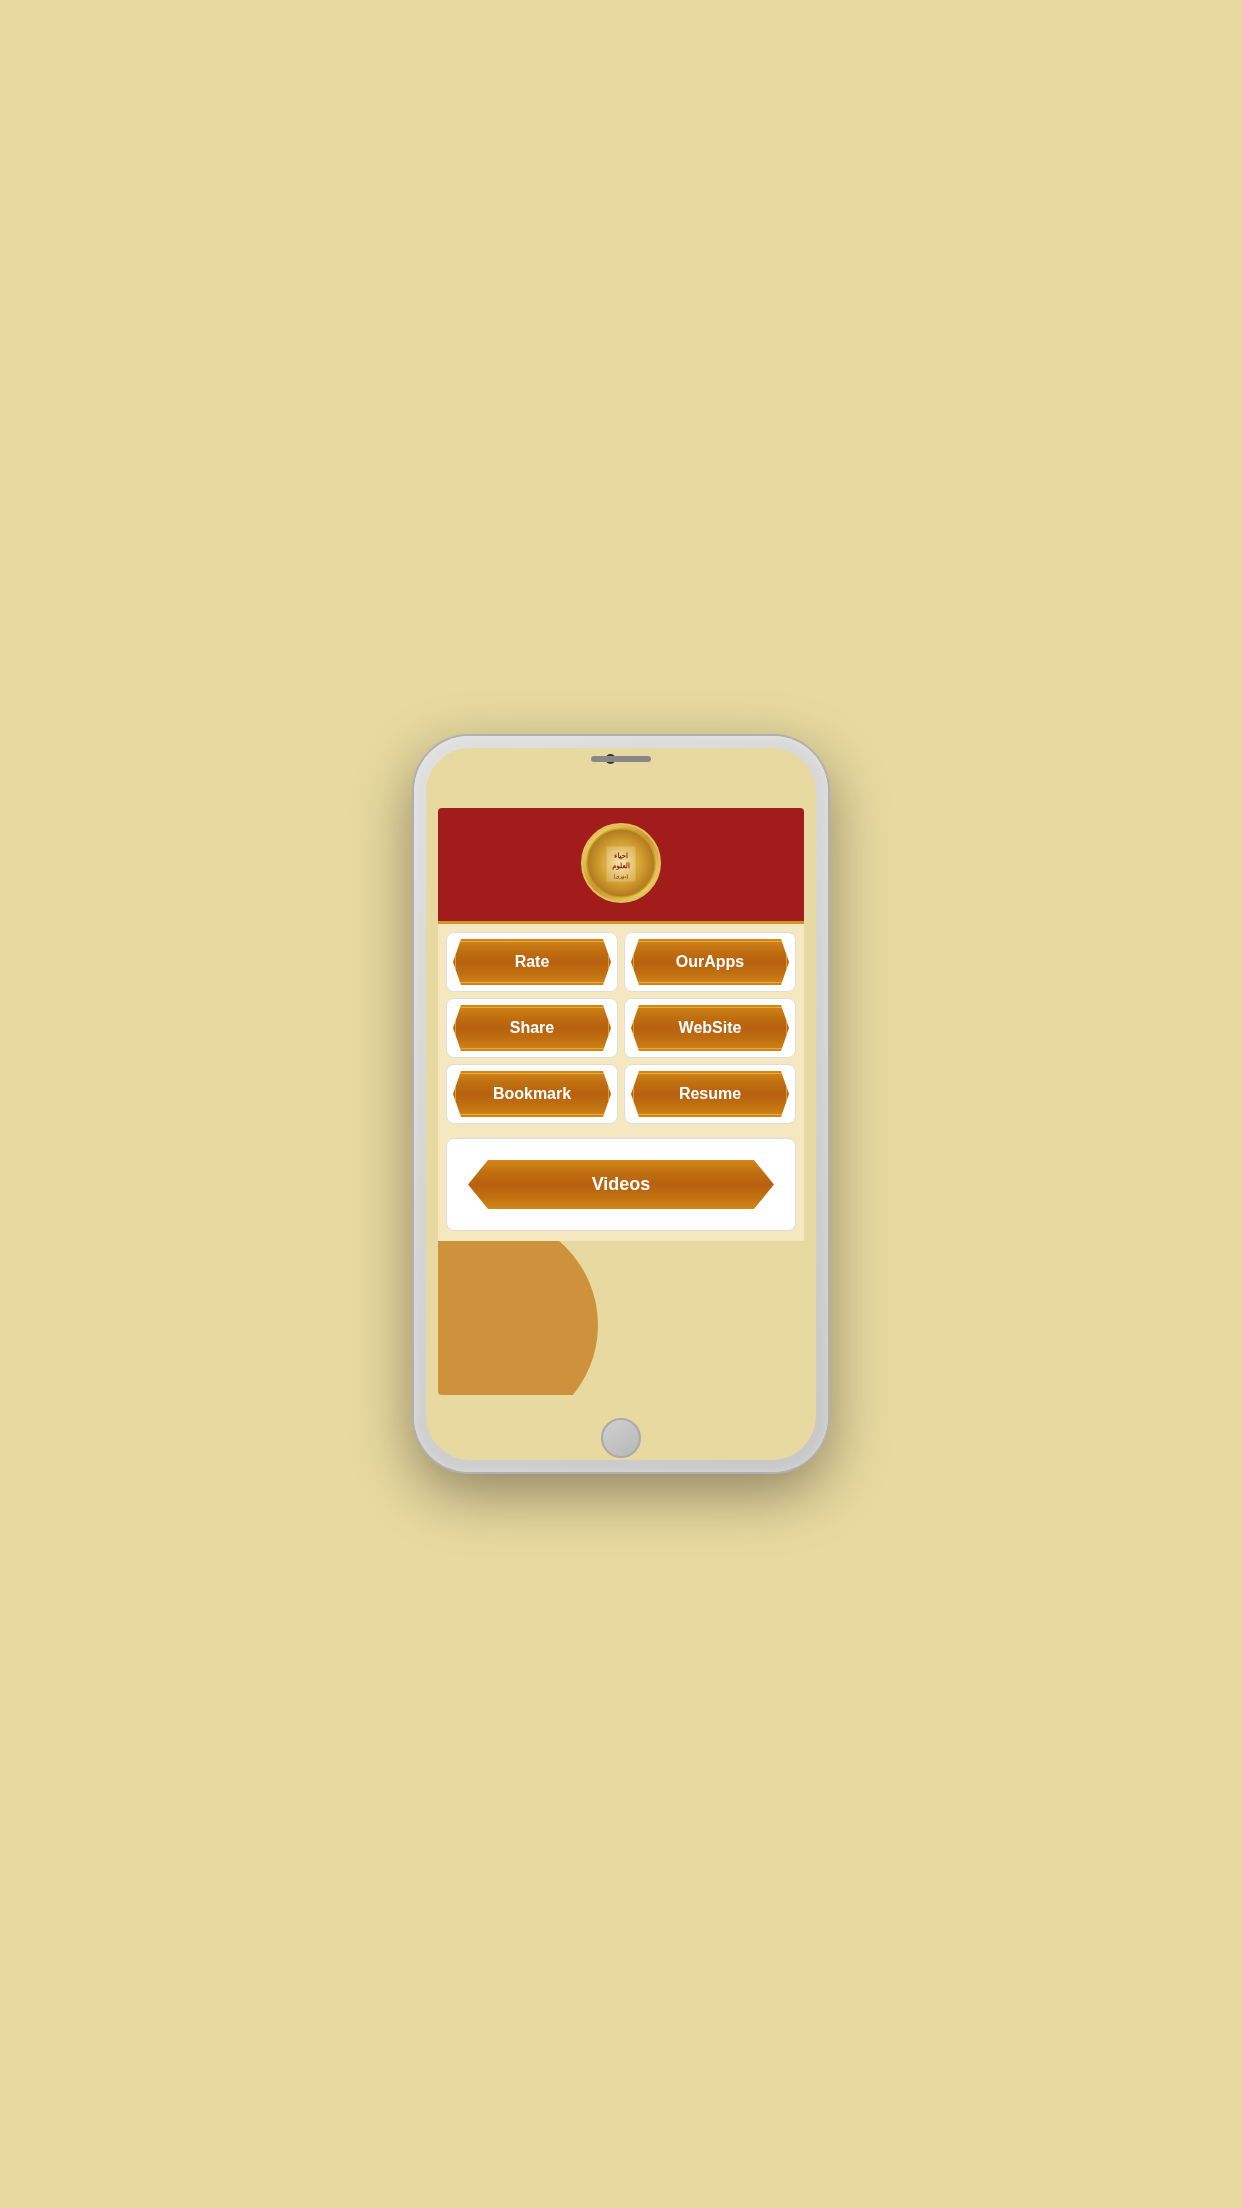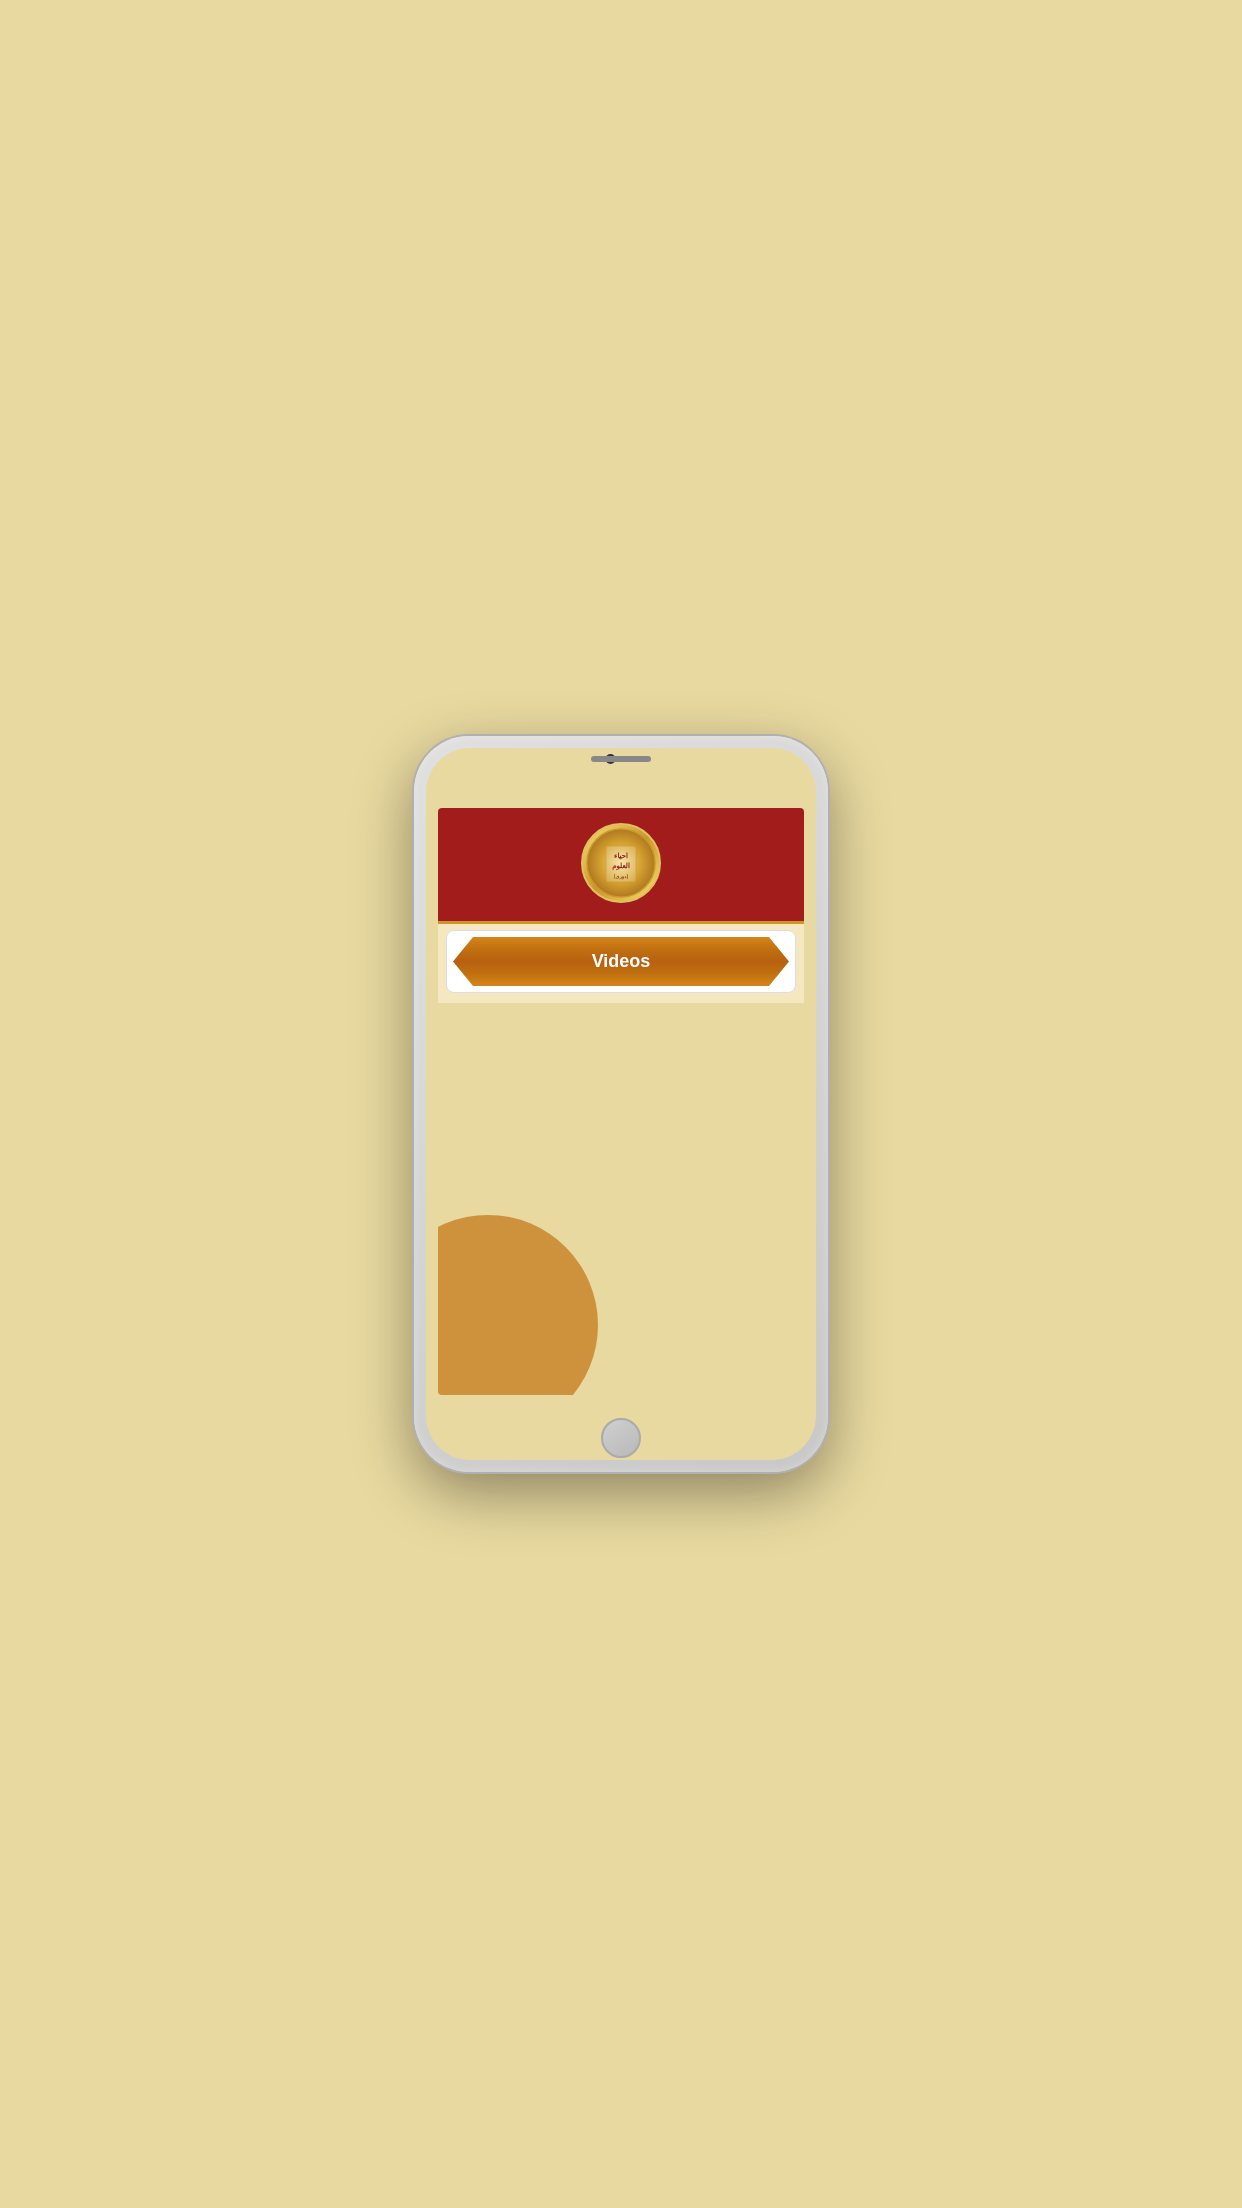--- a/index.html
+++ b/index.html
@@ -165,21 +165,21 @@
 
     
     .videos-row {
       background: #f5e8c0;
       padding: 6px 8px 10px;
     }
 
     .videos-cell {
       background: white;
       border-radius: 8px;
-      padding: 6px;
+      padding: 21px;
       border: 1px solid #ddd;
     }
 
     .ornate-btn-wide {
       width: 100%;
       padding: 14px 8px;
       background: linear-gradient(180deg, #d4861a, #c07010, #b86010, #c07010, #d4861a);
       border: none;
       border-radius: 6px;
       color: white;
@@ -243,20 +243,47 @@
               <rect x="20" y="18" width="30" height="36" rx="2" fill="rgba(255,255,255,0.2)" stroke="#c9972a" stroke-width="0.5"></rect>
 
               <text x="35" y="30" text-anchor="middle" fill="#8b1a1a" font-size="7" font-family="Arial" font-weight="bold">احیاء</text>
               <text x="35" y="40" text-anchor="middle" fill="#8b1a1a" font-size="7" font-family="Arial" font-weight="bold">العلوم</text>
               <text x="35" y="50" text-anchor="middle" fill="#6b1010" font-size="5" font-family="Arial">(دوری)</text>
             </svg>
           </div>
         </div>
 
 
+        <div class="buttons-grid">
+
+          <div class="grid-cell">
+            <button class="ornate-btn">Rate</button>
+          </div>
+
+          <div class="grid-cell">
+            <button class="ornate-btn">OurApps</button>
+          </div>
+
+          <div class="grid-cell">
+            <button class="ornate-btn">Share</button>
+          </div>
+
+          <div class="grid-cell">
+            <button class="ornate-btn">WebSite</button>
+          </div>
+
+          <div class="grid-cell">
+            <button class="ornate-btn">Bookmark</button>
+          </div>
+
+          <div class="grid-cell">
+            <button class="ornate-btn">Resume</button>
+          </div>
+
+        </div>
 
         <div class="videos-row">
           <div class="videos-cell">
             <button class="ornate-btn-wide">Videos</button>
           </div>
         </div>
 
         <div class="bottom-area">
           <div class="decorative-circle"></div>
         </div>

